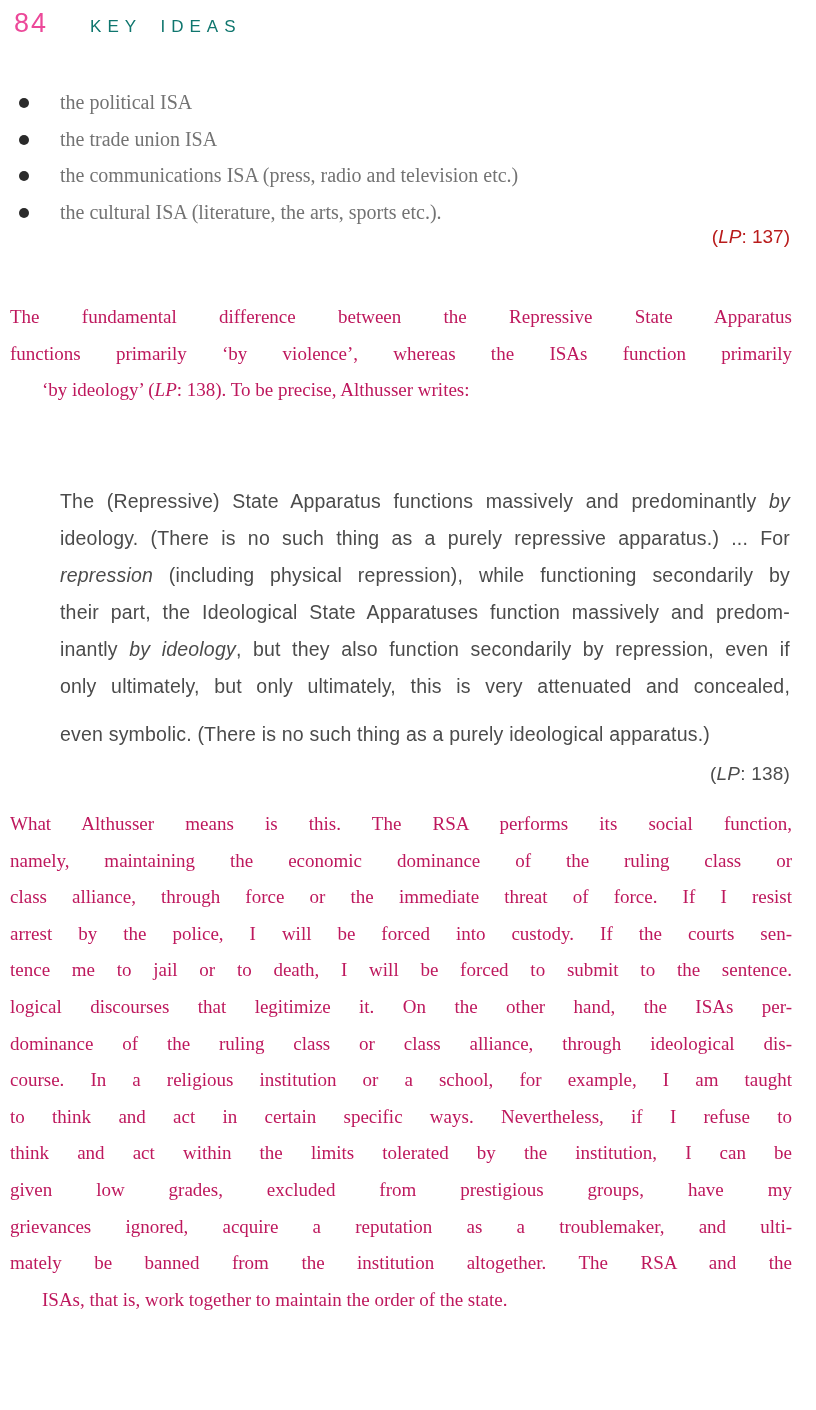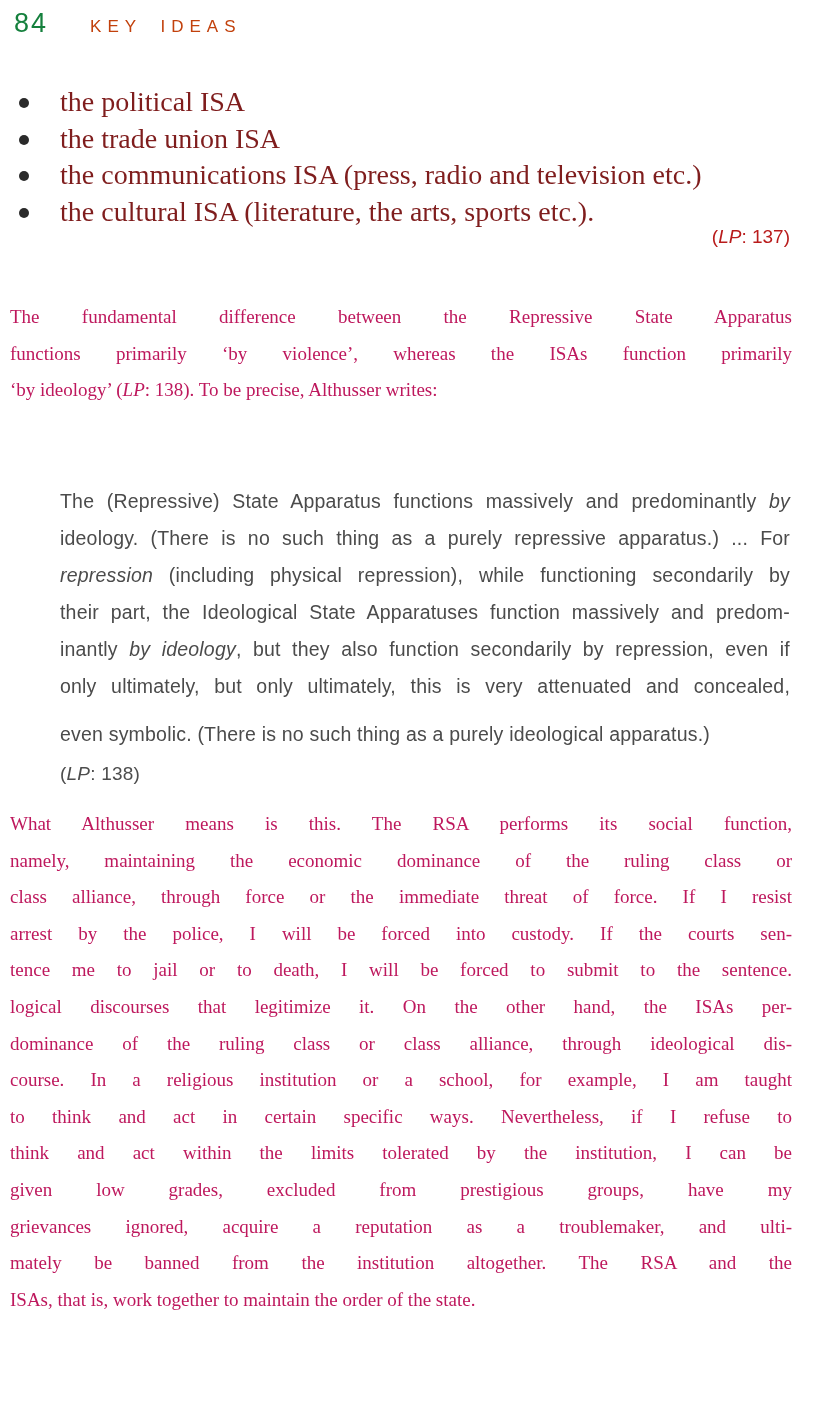--- a/index.html
+++ b/index.html
@@ -11,38 +11,38 @@
     color:#1f1f1f;
   }
   
   .running-header{
     position:absolute;top:8px;left:14px;
     display:flex;align-items:baseline;
     font-family:"Liberation Sans",sans-serif;
   }
   .page-number{
     font-size:27px;
-    color:#15803d;
+    color:#ec4899;
     letter-spacing:2px;
     font-weight:400;
   }
   .header-title{
     margin-left:42px;
     font-size:17px;
     letter-spacing:6px;
     word-spacing:8px;
-    color:#c2410c;
+    color:#0f766e;
     font-weight:400;
   }
   
   .bullet-list{
     position:absolute;top:84px;left:10px;right:26px;
     list-style:none;margin:0;padding:0;
     font-family:"Liberation Serif",serif;
-    font-size:28px;color:#7f1d1d;
+    font-size:20px;color:#737373;
   }
   .bullet-list li{
     position:relative;
     padding-left:50px;
     line-height:36.6px;
   }
   .bullet{
     position:absolute;left:9px;top:14px;
     width:10px;height:10px;border-radius:50%;
     background:#2a2a2a;
@@ -60,39 +60,39 @@
     position:absolute;left:10px;width:782px;
     font-family:"Liberation Serif",serif;
     font-size:19px;color:#be185d;
   }
   .body-par .line{
     line-height:36.6px;
     text-align:justify;
     text-align-last:justify;
     white-space:normal;
   }
-  .body-par .line.last{text-align-last:left;}
+  .body-par .line.last{text-align-last:left;margin-left:32px;}
   .par-1{top:299px;}
   .par-2{top:806px;}
   
   .block-quote{
     position:absolute;top:483px;left:60px;width:730px;
     font-family:"Liberation Sans",sans-serif;
     font-size:19.5px;color:#4b4b4b;
     letter-spacing:0.2px;
   }
   .block-quote .line{
     line-height:37px;
     text-align:justify;
     text-align-last:justify;
   }
   .block-quote .line.last{text-align-last:left;margin-top:11px;}
   .quote-citation{
     margin-top:2px;
-    text-align:left;
+    text-align:right;
     line-height:37px;
     font-size:19px;
     color:#4d4d4d;
   }
   i{font-style:italic;}
 </style>
 </head>
 <body>
 
 <div class="page">

